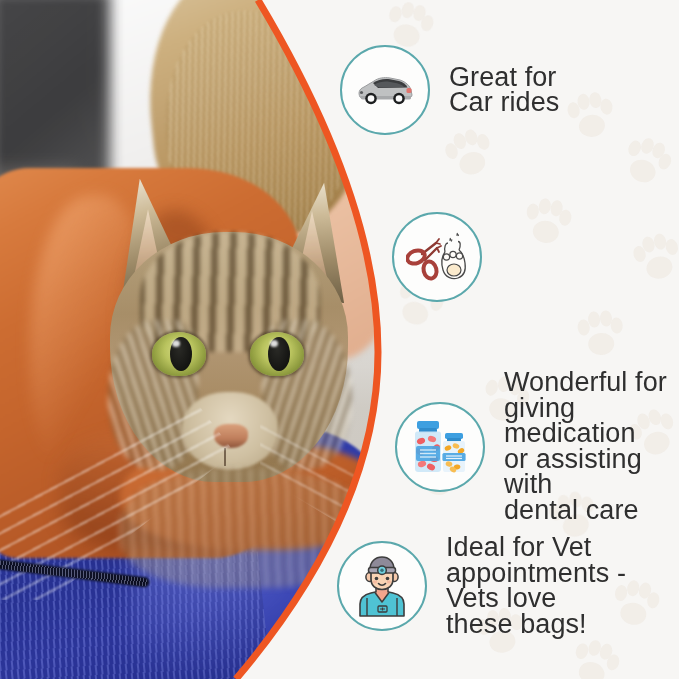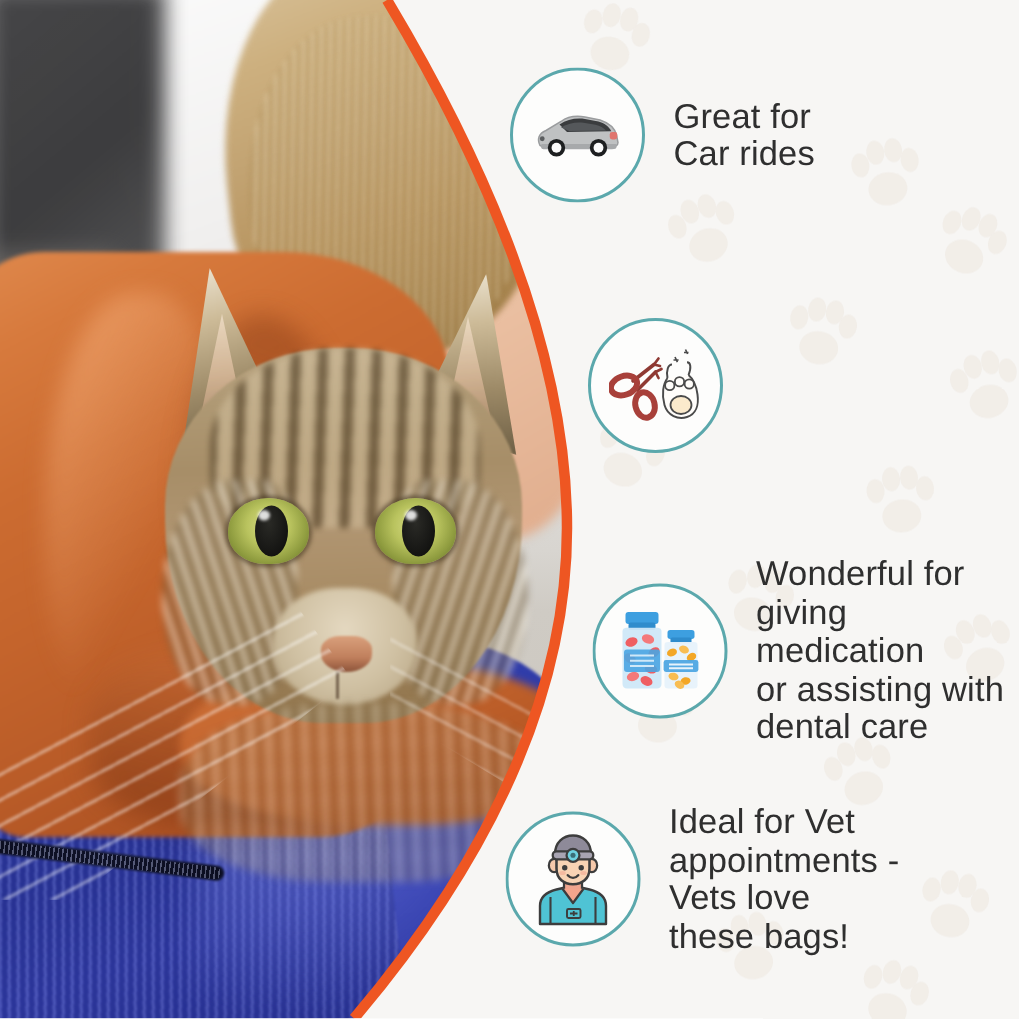--- a/index.html
+++ b/index.html
@@ -367,21 +367,21 @@
     display: flex;
     align-items: center;
     justify-content: center;
     box-sizing: border-box;
   }
   .icon-circle svg { display: block; }
 
   .feature-text {
     margin-left: 19px;
     color: #2f2f2f;
-    font-size: 23px;
+    font-size: 27px;
     line-height: 25.5px;
     letter-spacing: .1px;
     white-space: pre-line;
     font-family: "Liberation Sans", sans-serif;
   }
 </style>
 </head>
 <body>
 
 <div id="infographic">

